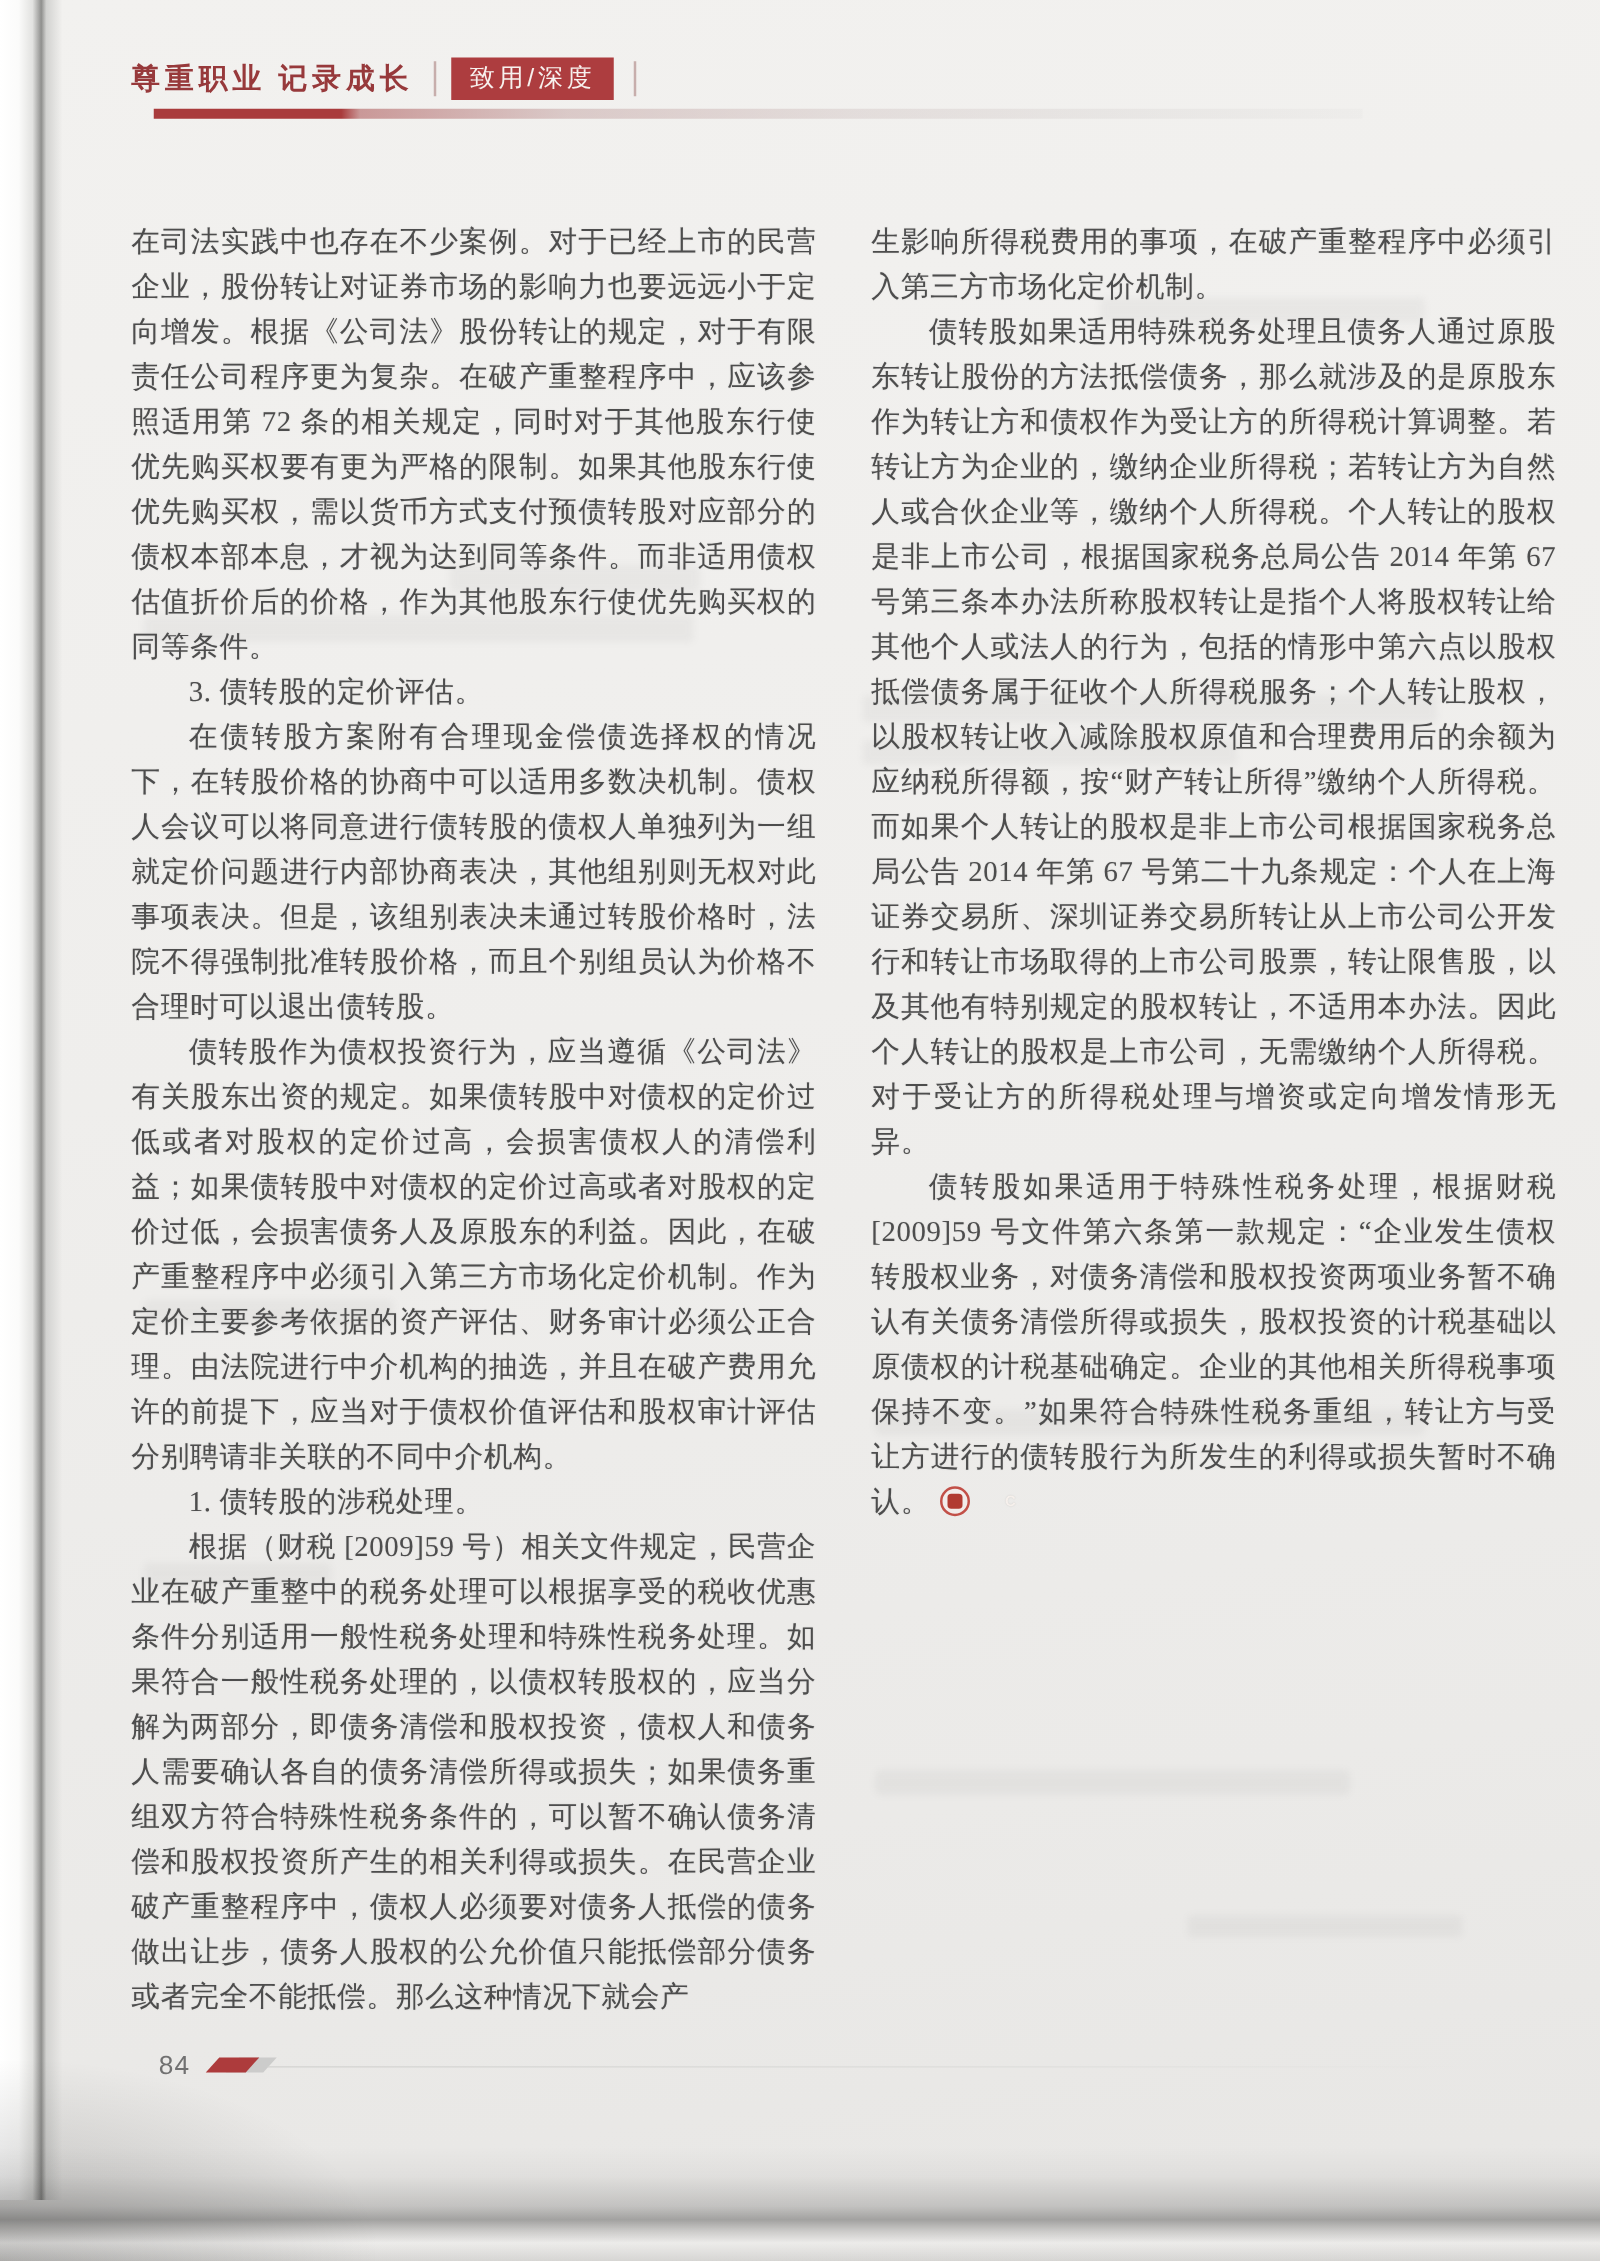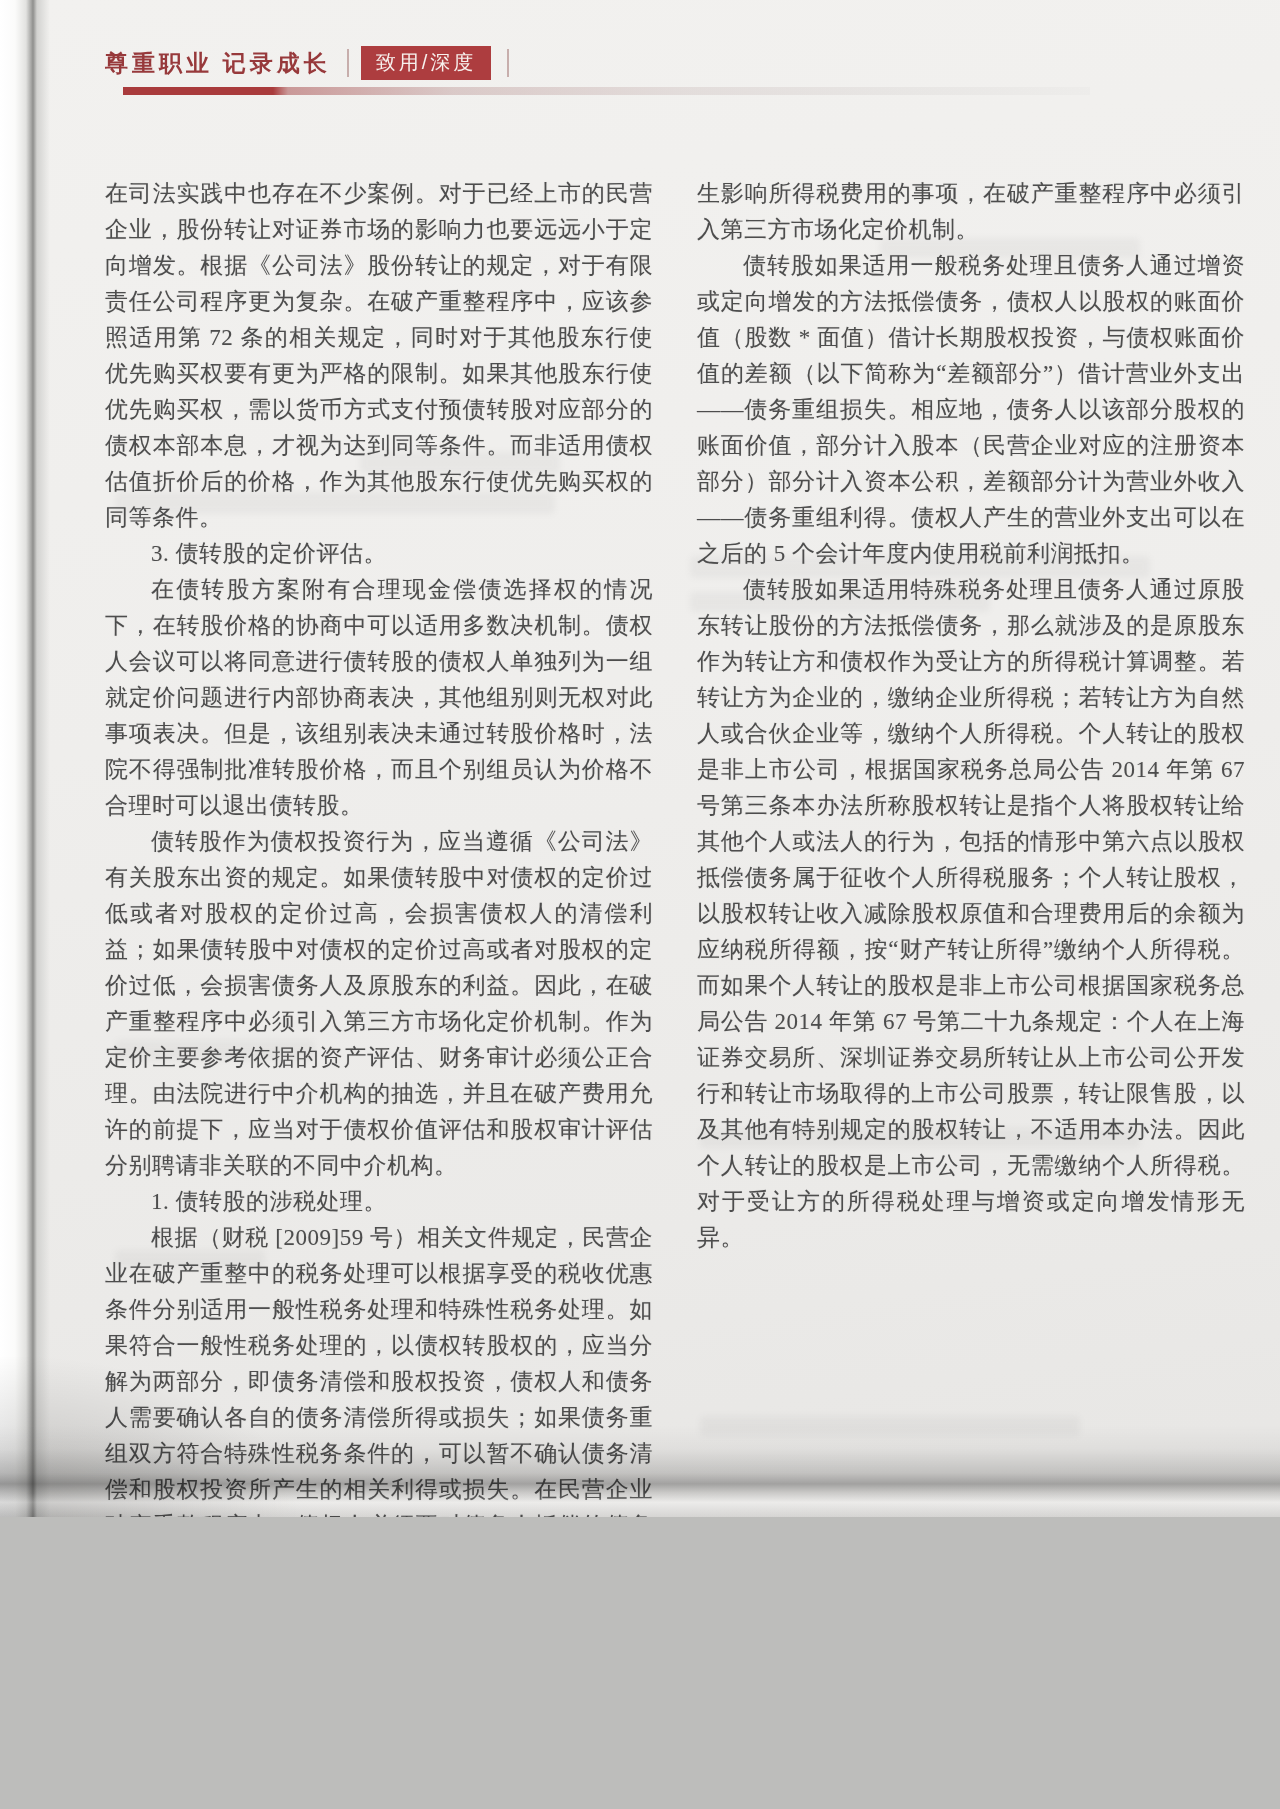--- a/index.html
+++ b/index.html
@@ -3,21 +3,21 @@
 <meta charset="utf-8">
 <style>
   html,body{margin:0;padding:0;}
   body{
     width:1280px;height:1809px;
     background:#bdbdbb;
     font-family:"Liberation Serif", serif;
     overflow:hidden;
   }
   .page{
-    position:relative;width:1280px;height:1517px;
+    position:relative;width:1280px;height:1809px;
     background:linear-gradient(172deg,#f2f1ef 0%,#efeeec 45%,#ebeae8 78%,#e7e6e4 100%);
     overflow:hidden;
   }
   
   .spine{
     position:absolute;left:0;top:0;width:50px;height:1760px;
     background:linear-gradient(90deg,#ffffff 0%,#fbfbfa 30%,#e2e2e0 52%,#a8a8a6 62%,#8f8f8d 66%,#d2d2d0 74%,rgba(240,240,238,0) 100%);
   }
   
   .bottom-shadow{
@@ -123,22 +123,22 @@
     <div class="col">
       <p class="cont">在司法实践中也存在不少案例。对于已经上市的民营企业，股份转让对证券市场的影响力也要远远小于定向增发。根据《公司法》股份转让的规定，对于有限责任公司程序更为复杂。在破产重整程序中，应该参照适用第 72 条的相关规定，同时对于其他股东行使优先购买权要有更为严格的限制。如果其他股东行使优先购买权，需以货币方式支付预债转股对应部分的债权本部本息，才视为达到同等条件。而非适用债权估值折价后的价格，作为其他股东行使优先购买权的同等条件。</p>
       <p>3. 债转股的定价评估。</p>
       <p>在债转股方案附有合理现金偿债选择权的情况下，在转股价格的协商中可以适用多数决机制。债权人会议可以将同意进行债转股的债权人单独列为一组就定价问题进行内部协商表决，其他组别则无权对此事项表决。但是，该组别表决未通过转股价格时，法院不得强制批准转股价格，而且个别组员认为价格不合理时可以退出债转股。</p>
       <p>债转股作为债权投资行为，应当遵循《公司法》有关股东出资的规定。如果债转股中对债权的定价过低或者对股权的定价过高，会损害债权人的清偿利益；如果债转股中对债权的定价过高或者对股权的定价过低，会损害债务人及原股东的利益。因此，在破产重整程序中必须引入第三方市场化定价机制。作为定价主要参考依据的资产评估、财务审计必须公正合理。由法院进行中介机构的抽选，并且在破产费用允许的前提下，应当对于债权价值评估和股权审计评估分别聘请非关联的不同中介机构。</p>
       <p>1. 债转股的涉税处理。</p>
       <p>根据（财税 [2009]59 号）相关文件规定，民营企业在破产重整中的税务处理可以根据享受的税收优惠条件分别适用一般性税务处理和特殊性税务处理。如果符合一般性税务处理的，以债权转股权的，应当分解为两部分，即债务清偿和股权投资，债权人和债务人需要确认各自的债务清偿所得或损失；如果债务重组双方符合特殊性税务条件的，可以暂不确认债务清偿和股权投资所产生的相关利得或损失。在民营企业破产重整程序中，债权人必须要对债务人抵偿的债务做出让步，债务人股权的公允价值只能抵偿部分债务或者完全不能抵偿。那么这种情况下就会产</p>
     </div>
     <div class="col">
       <p class="cont">生影响所得税费用的事项，在破产重整程序中必须引入第三方市场化定价机制。</p>
-      <p>债转股如果适用一般税务处理且债务人通过增资或定向增发的方法抵偿债务，债权人以股权的账面价值（股数 * 面值）借计长期股权投资，与债权账面价值的差额（以下简称为“差额部分”）借计营业外支出——债务重组损失。相应地，债务人以该部分股权的账面价值，部分计入股本（民营企业对应的注册资本部分）部分计入资本公积，差额部分计为营业外收入——债务重组利得。债权人产生的营业外支出可以在之后的 5 个会计年度内使用税前利润抵扣。</p>
       <p>债转股如果适用特殊税务处理且债务人通过原股东转让股份的方法抵偿债务，那么就涉及的是原股东作为转让方和债权作为受让方的所得税计算调整。若转让方为企业的，缴纳企业所得税；若转让方为自然人或合伙企业等，缴纳个人所得税。个人转让的股权是非上市公司，根据国家税务总局公告 2014 年第 67 号第三条本办法所称股权转让是指个人将股权转让给其他个人或法人的行为，包括的情形中第六点以股权抵偿债务属于征收个人所得税服务；个人转让股权，以股权转让收入减除股权原值和合理费用后的余额为应纳税所得额，按“财产转让所得”缴纳个人所得税。而如果个人转让的股权是非上市公司根据国家税务总局公告 2014 年第 67 号第二十九条规定：个人在上海证券交易所、深圳证券交易所转让从上市公司公开发行和转让市场取得的上市公司股票，转让限售股，以及其他有特别规定的股权转让，不适用本办法。因此个人转让的股权是上市公司，无需缴纳个人所得税。对于受让方的所得税处理与增资或定向增发情形无异。</p>
+      <p><span>债转股如果适用于特殊性税务处理，根据财税 [2009]59 号文件第六条第一款规定：“企业发生债权转股权业务，对债务清偿和股权投资两项业务暂不确认有关债务清偿所得或损失，股权投资的计税基础以原债权的计税基础确定。企业的其他相关所得税事项保持不变。”如果符合特殊性税务重组，转让方与受让方进行的债转股行为所发生的利得或损失暂时不确认。</span><span class="endmark"><span class="endmark-core">C</span></span></p>
     </div>
   </div>
 
   <div class="footer-number">84</div>
   <div class="slash slash-gray"></div>
   <div class="slash slash-red"></div>
   <div class="footer-rule"></div>
 
   <div class="corner-shade"></div>
   <div class="bottom-shadow"></div>

